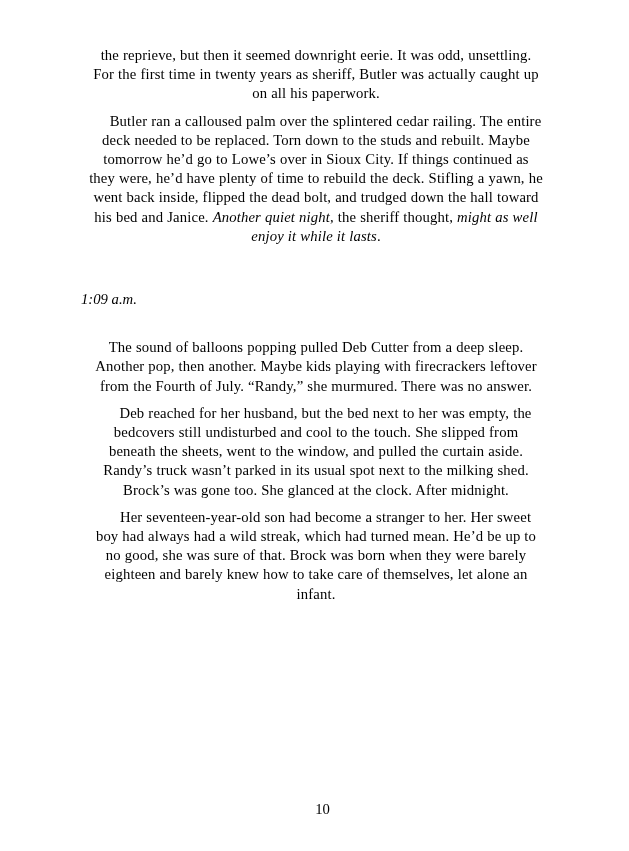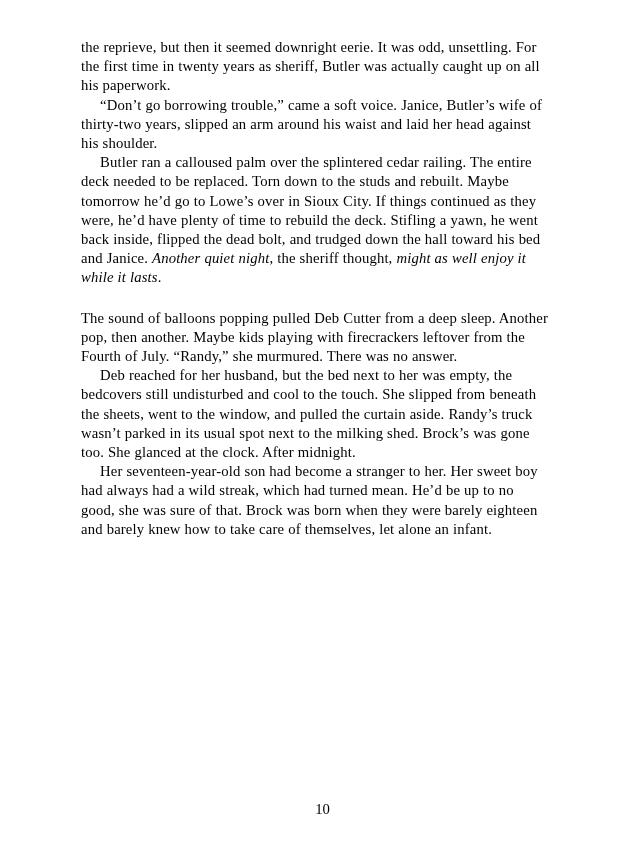--- a/index.html
+++ b/index.html
@@ -23,24 +23,24 @@
     height: 851px;
     background: #ffffff;
   }
   .text-block {
     position: absolute;
     left: 81px;
     top: 38px;
     width: 470px;
   }
   .para {
-    margin: 0;
+    margin: 8px;
     font-size: 14.7px;
     line-height: 19.2px;
-    text-align: left;
+    text-align: center;
     text-indent: 0;
     letter-spacing: 0.01em;
     word-spacing: 0.012em;
     -webkit-font-smoothing: antialiased;
   }
   .para.indent {
     text-indent: 19px;
   }
   .scene-time {
     margin: 0;
@@ -66,27 +66,27 @@
 </style>
 </head>
 <body>
 
 <div class="page">
 
   <div class="text-block">
 
     <p class="para">the reprieve, but then it seemed downright eerie. It was odd, unsettling. For the first time in twenty years as sheriff, Butler was actually caught up on all his paperwork.</p>
 
-    <p class="para indent">“Don’t go borrowing trouble,” came a soft voice. Janice, Butler’s wife of thirty-two years, slipped an arm around his waist and laid her head against his shoulder.</p>
 
 
 
 
     <p class="para indent"><span>Butler ran a calloused palm over the splintered cedar railing. The entire deck needed to be replaced. Torn down to the studs and rebuilt. Maybe tomorrow he’d go to Lowe’s over in Sioux City. If things continued as they were, he’d have plenty of time to rebuild the deck. Stifling a yawn, he went back inside, flipped the dead bolt, and trudged down the hall toward his bed and Janice. </span><em>Another quiet night</em><span>, the sheriff thought, </span><em>might as well enjoy it while it lasts</em><span>.</span></p>
 
+    <p class="scene-time">1:09 a.m.</p>
 
     <p class="para after-time">The sound of balloons popping pulled Deb Cutter from a deep sleep. Another pop, then another. Maybe kids playing with firecrackers leftover from the Fourth of July. “Randy,” she murmured. There was no answer.</p>
 
     <p class="para indent">Deb reached for her husband, but the bed next to her was empty, the bedcovers still undisturbed and cool to the touch. She slipped from beneath the sheets, went to the window, and pulled the curtain aside. Randy’s truck wasn’t parked in its usual spot next to the milking shed. Brock’s was gone too. She glanced at the clock. After midnight.</p>
 
     <p class="para indent">Her seventeen-year-old son had become a stranger to her. Her sweet boy had always had a wild streak, which had turned mean. He’d be up to no good, she was sure of that. Brock was born when they were barely eighteen and barely knew how to take care of themselves, let alone an infant.</p>
 
   </div>
 
   <div class="page-number">10</div>

